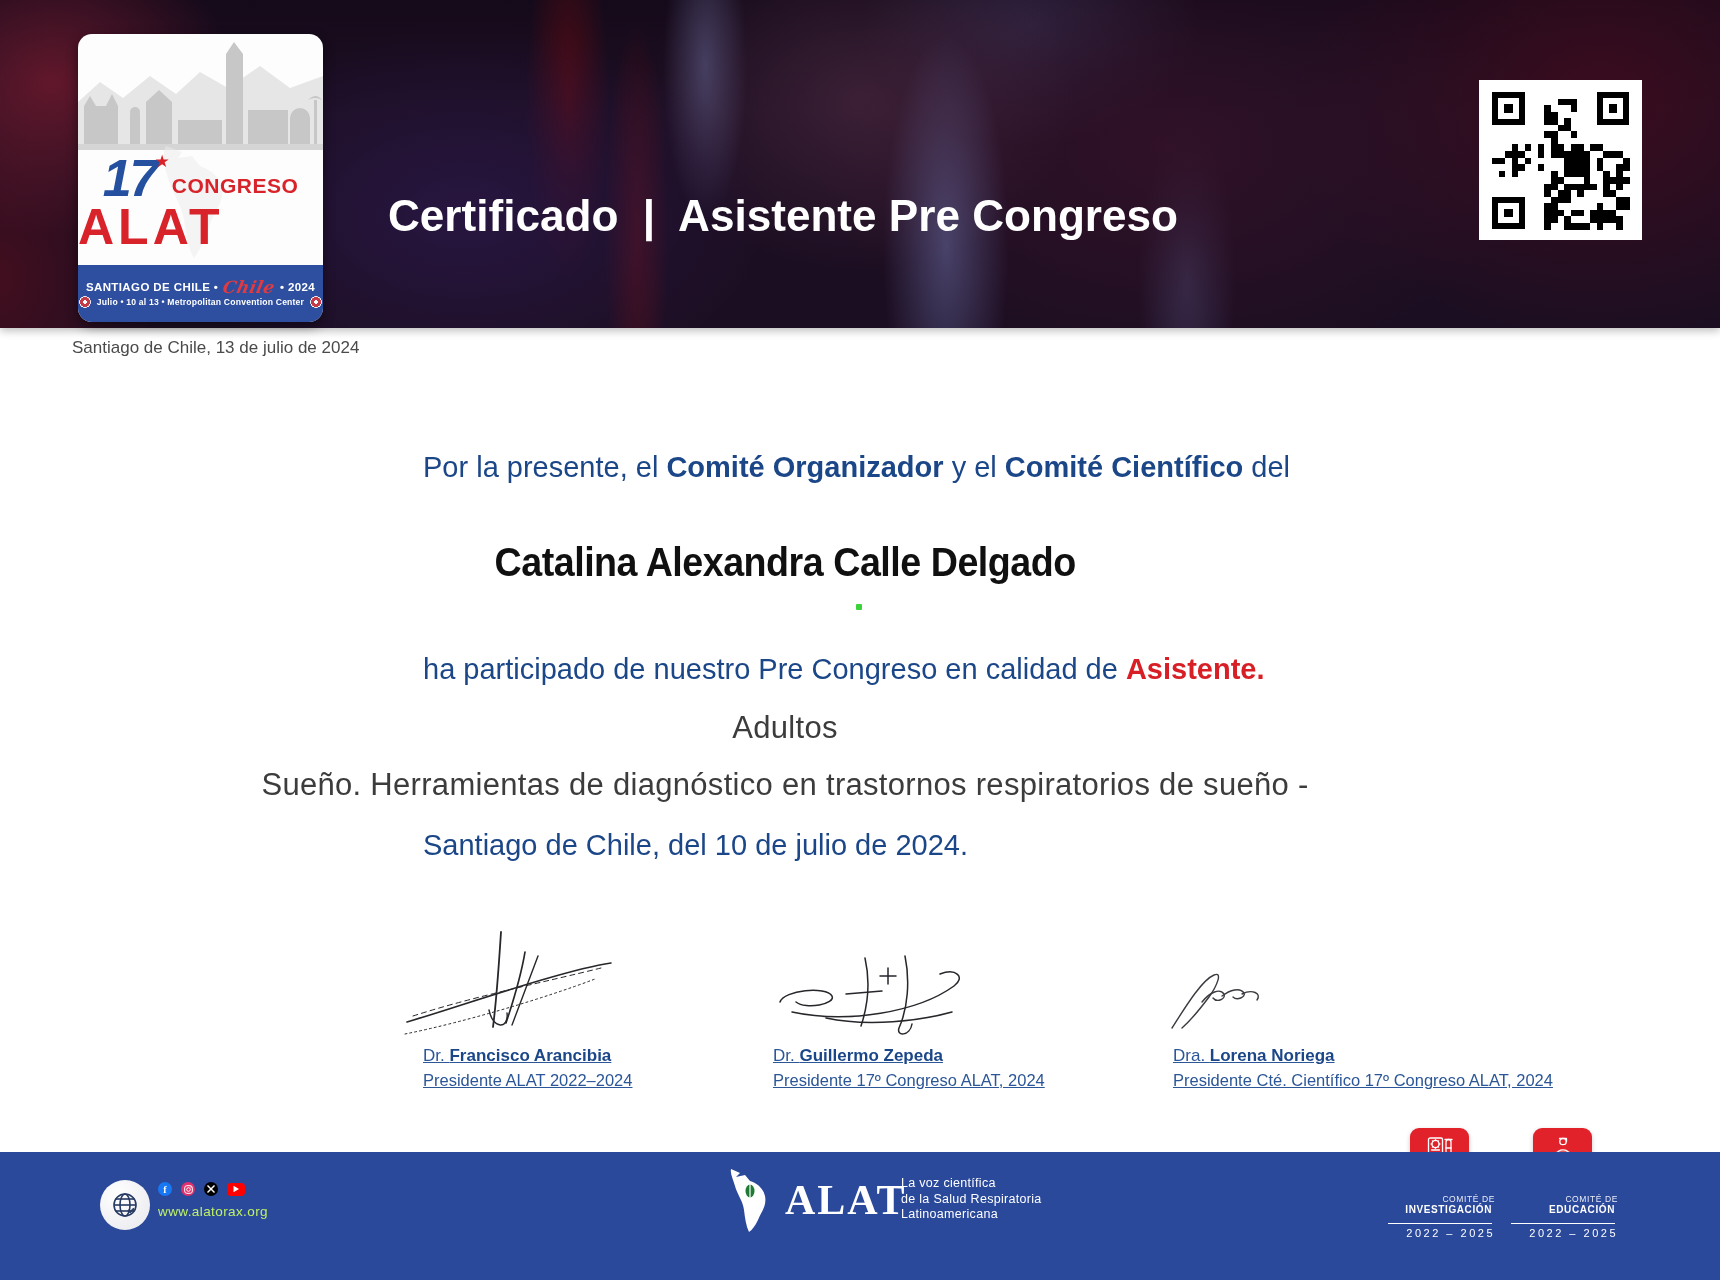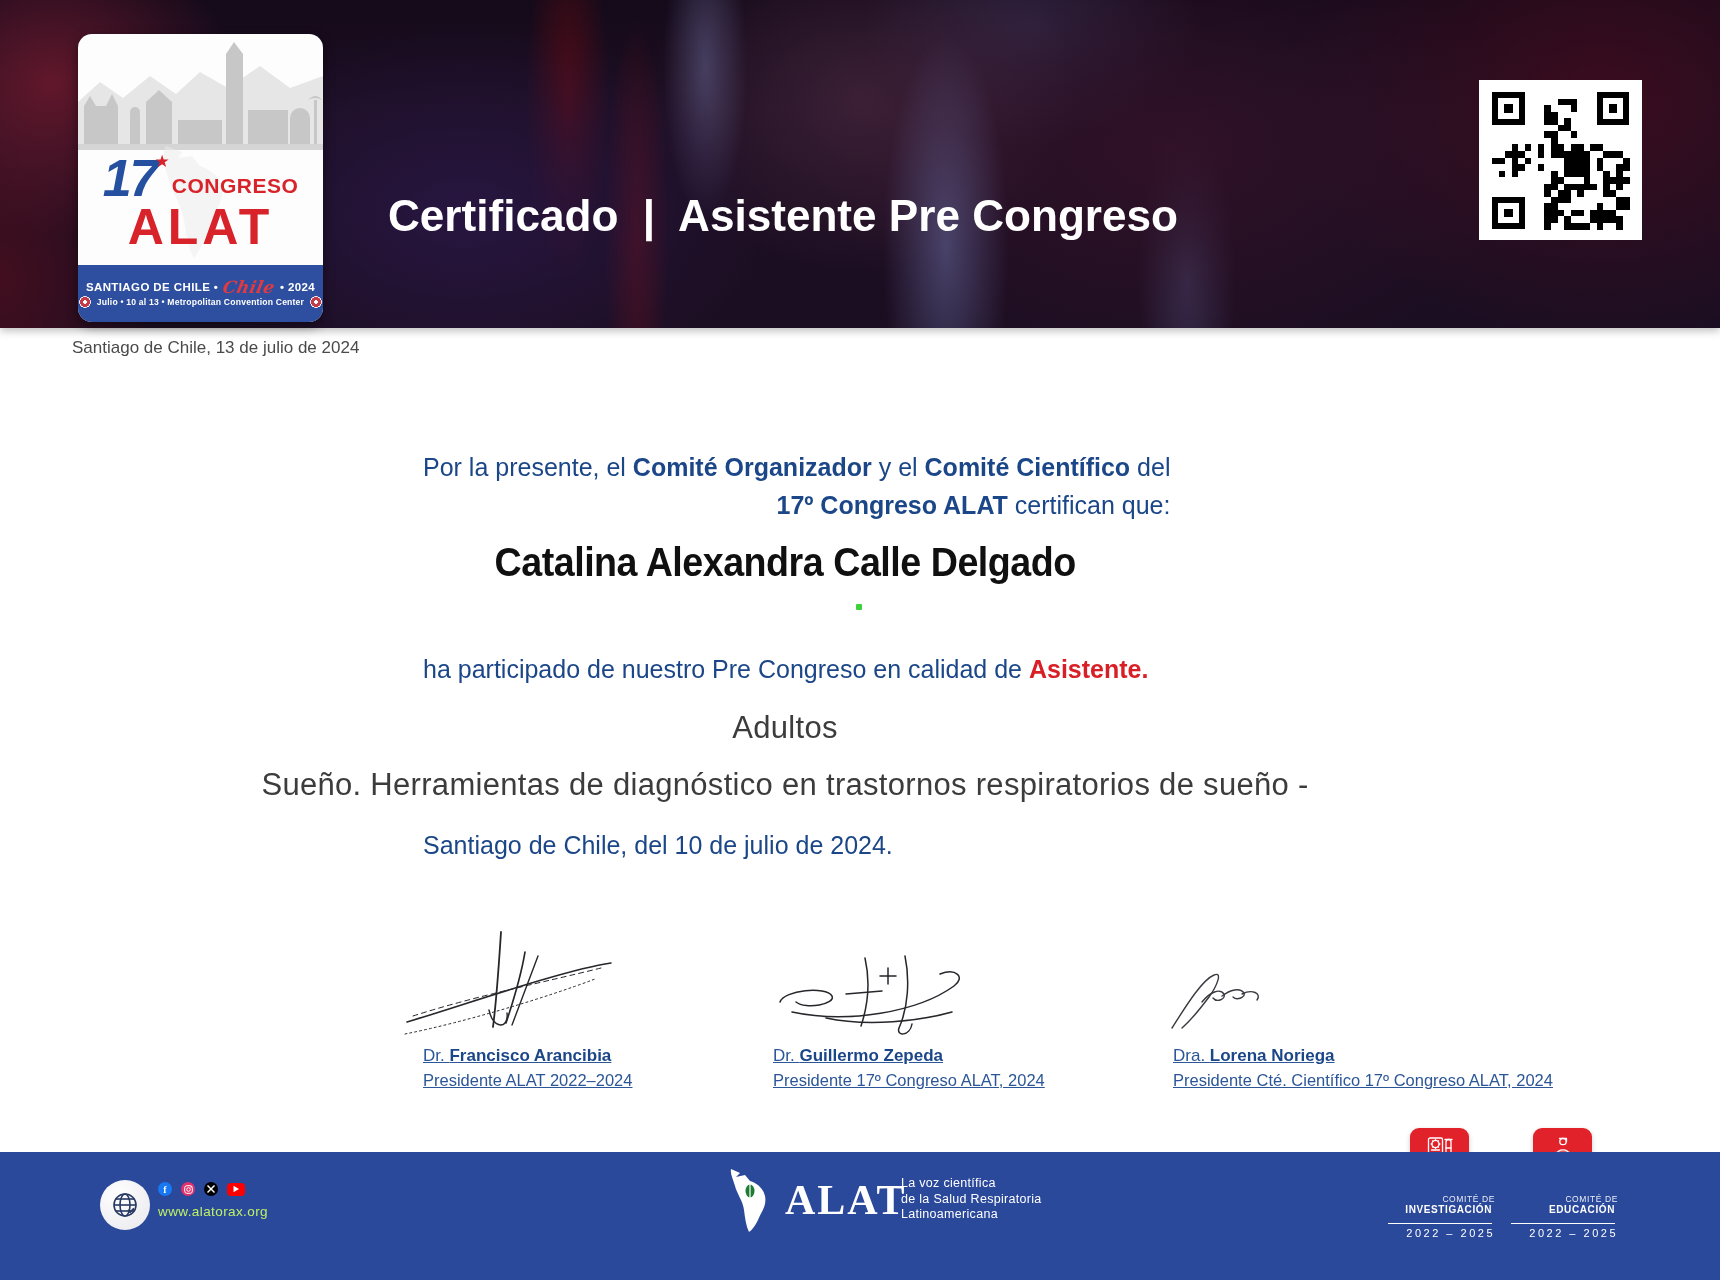--- a/index.html
+++ b/index.html
@@ -35,21 +35,21 @@
     white-space:pre;letter-spacing:0px;
     transform:scaleX(.98);transform-origin:left center;
   }
   
   .logo-card{
     position:absolute;left:78px;top:34px;width:245px;height:288px;
     background:#fdfdfd;border-radius:14px;overflow:hidden;
     box-shadow:0 4px 12px rgba(0,0,0,.45);
   }
   .card-skyline{position:absolute;left:0;top:6px;width:245px;height:110px;}
-  .card-logo{position:absolute;left:0;top:112px;width:245px;height:118px;text-align:center;}
+  .card-logo{position:absolute;left:0;top:112px;width:245px;height:118px;text-align:left;}
   .latam-watermark{position:absolute;left:70px;top:-4px;opacity:.5;}
   .logo-row{position:relative;display:flex;align-items:flex-end;justify-content:center;height:56px;}
   .n17{font-size:52px;line-height:48px;font-weight:bold;font-style:italic;color:#24509f;letter-spacing:-2px;}
   .logo-star{color:#d8232a;font-size:17px;position:relative;top:-30px;left:-2px;}
   .congreso{font-size:21px;font-weight:bold;color:#d8232a;letter-spacing:.5px;position:relative;top:-4px;}
   .alat-big{position:relative;font-size:50px;line-height:46px;font-weight:bold;color:#d8232a;letter-spacing:4px;margin-top:2px;}
   .card-band{
     position:absolute;left:0;bottom:0;width:245px;height:57px;background:#2e4f9f;
     display:flex;flex-direction:column;justify-content:center;align-items:center;gap:2px;color:#fff;
   }
@@ -61,21 +61,21 @@
     flex:0 0 auto;}
   
   .qr-box{position:absolute;left:1479px;top:80px;width:163px;height:160px;background:#ffffff;}
   .qr-grid{position:absolute;left:13px;top:12px;width:137px;height:137px;background:#fff;}
   .qm{position:absolute;width:6.6px;height:6.6px;background:#000;}
   .qf{position:absolute;width:32.5px;height:32.5px;border:6.5px solid #000;box-sizing:border-box;}
   .qf::after{content:'';position:absolute;inset:6px;background:#000;}
   .qf.tl{left:0;top:0}.qf.tr{right:0;top:0}.qf.bl{left:0;bottom:0}
   
   .issue-date{position:absolute;left:72px;top:338px;font-size:17px;color:#4a4a4a;}
-  .para{position:absolute;left:423px;color:#1b4688;font-size:25px;line-height:38px;text-align:right;}
+  .para{position:absolute;left:423px;color:#1b4688;font-size:29px;line-height:38px;}
   .para b{font-weight:bold;}
   .intro{top:448px;}
   .recipient-wrap{position:absolute;left:0;top:540px;width:1570px;text-align:center;}
   .recipient{font-size:40px;font-weight:bold;color:#101010;letter-spacing:-.5px;display:inline-block;transform:scaleX(.94);}
   .green-dot{position:absolute;left:856px;top:604px;width:6px;height:6px;background:#3bd23b;border-radius:1px;}
   .participation{top:650px;}
   .highlight-red{color:#d81f26;font-weight:bold;}
   .course-title{position:absolute;left:85px;top:699px;width:1400px;text-align:center;
     font-size:31px;line-height:57px;color:#3c3c3c;letter-spacing:.3px;}
   .event-date{top:826px;}
@@ -301,23 +301,20 @@
       </div>
   </div>
 </div>
 
 <div class="issue-date">Santiago de Chile, 13 de julio de 2024</div>
 
 <div class="para intro">
   <div>
     <span>Por la presente, el </span><b>Comité Organizador</b><span> y el </span><b>Comité Científico</b><span> del</span>
   </div>
-  <div>
-    <b>17º Congreso ALAT</b><span> certifican que:</span>
-  </div>
 </div>
 
 <div class="recipient-wrap">
   <span class="recipient">Catalina Alexandra Calle Delgado</span>
 </div>
 <div class="green-dot"></div>
 
 <div class="para participation">
   <span>ha participado de nuestro Pre Congreso en calidad de </span><span class="highlight-red">Asistente.</span>
 </div>

